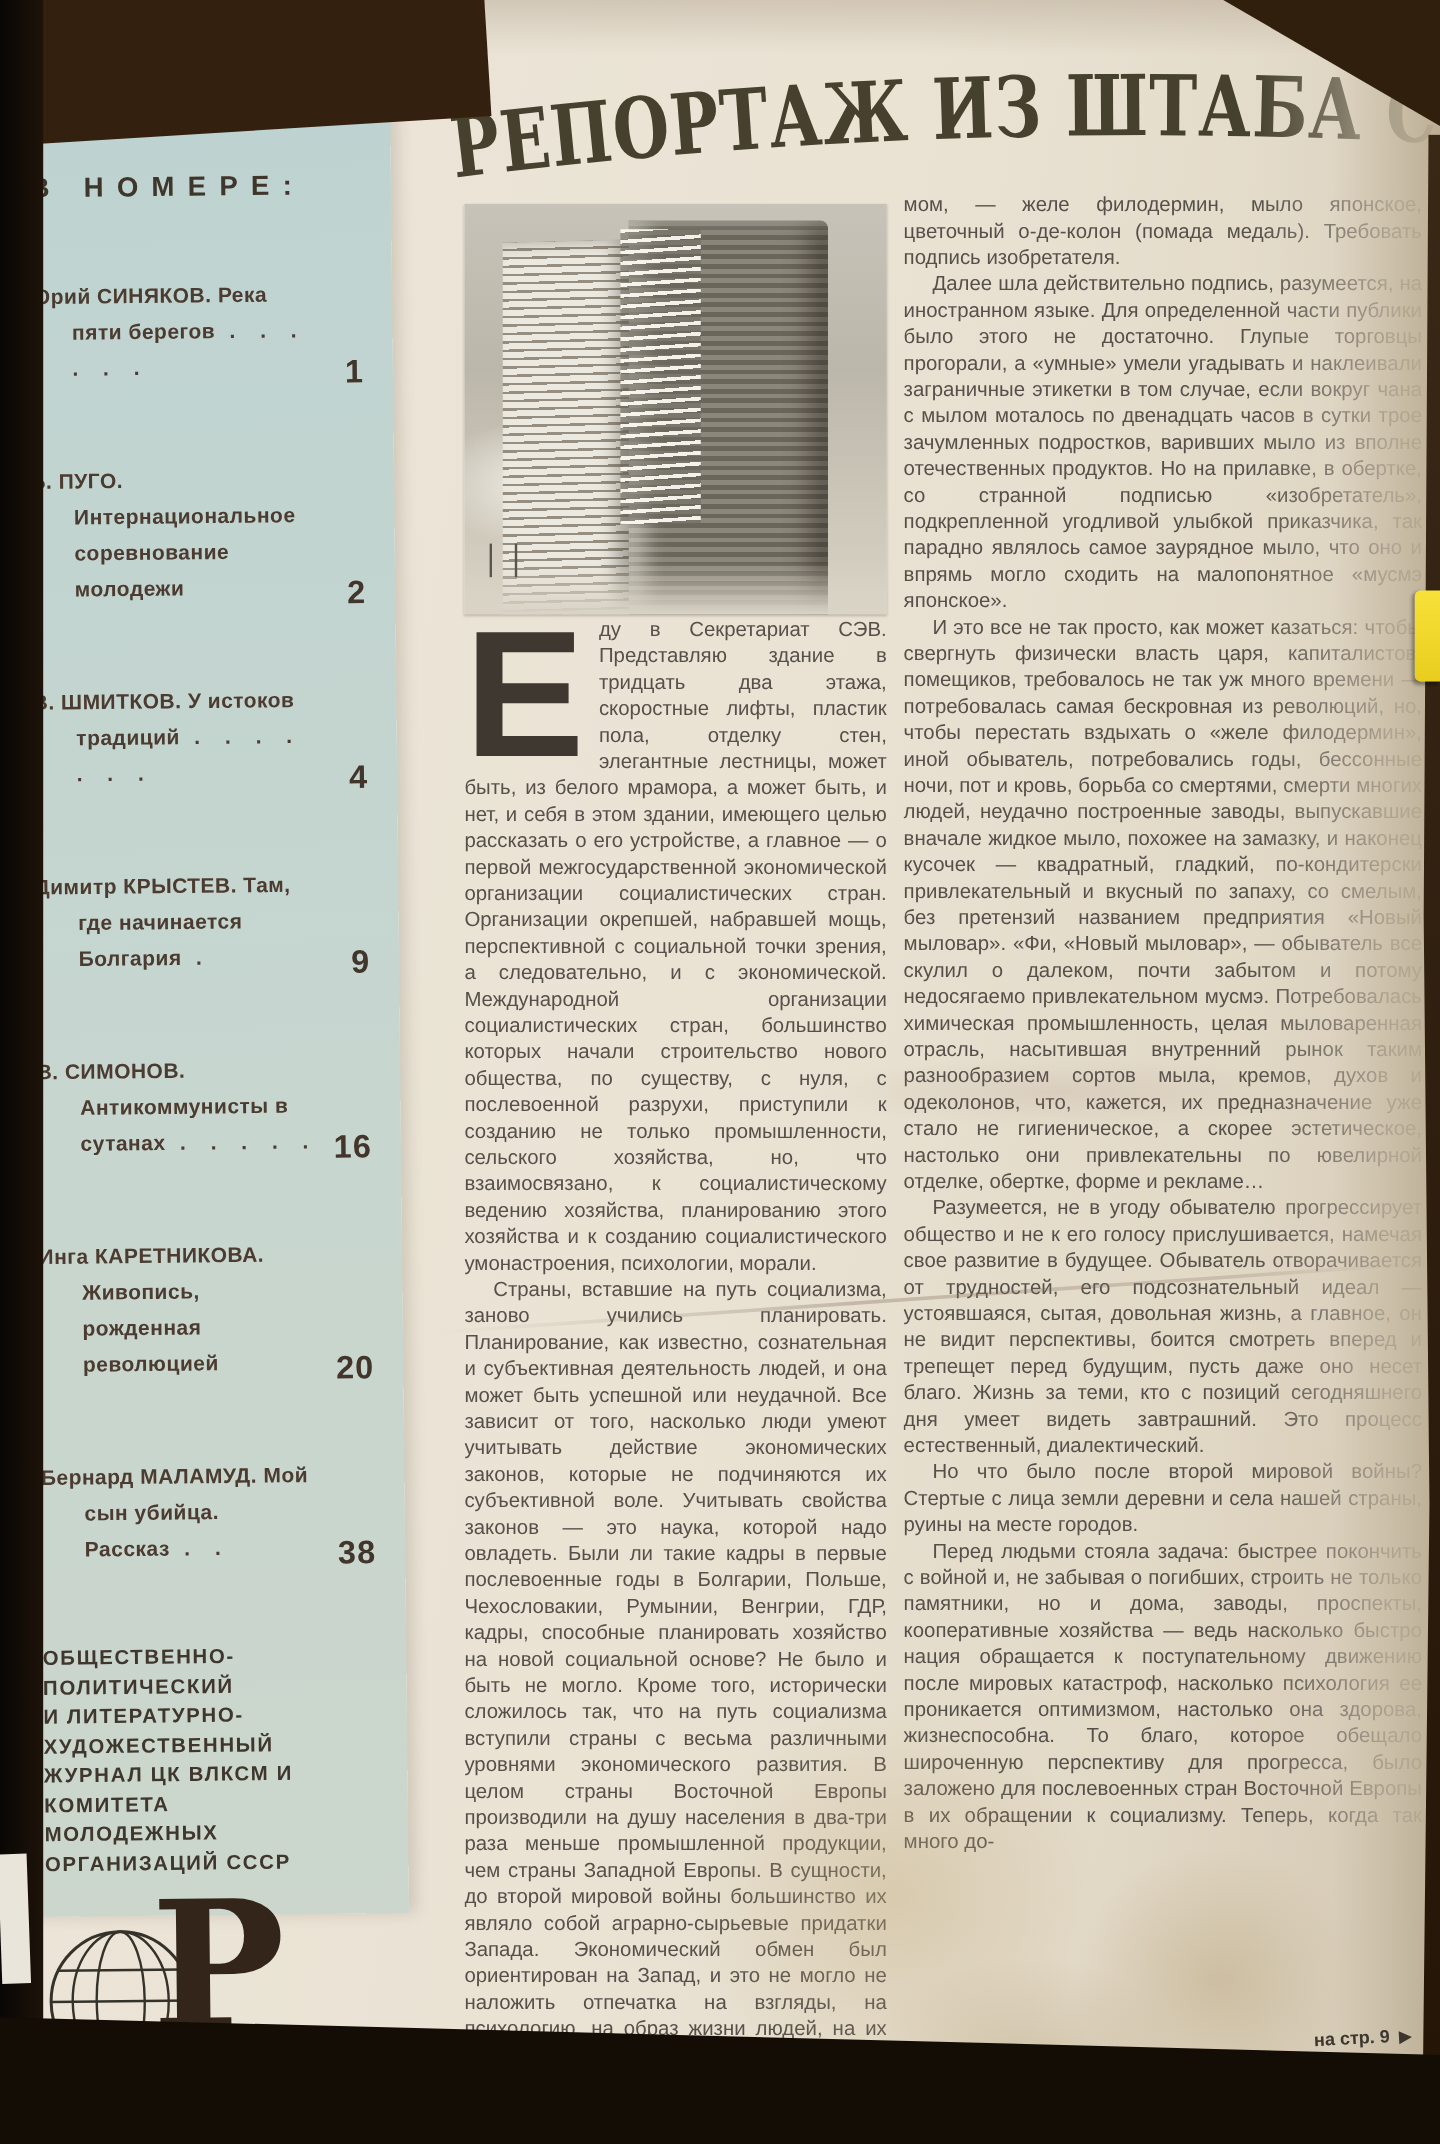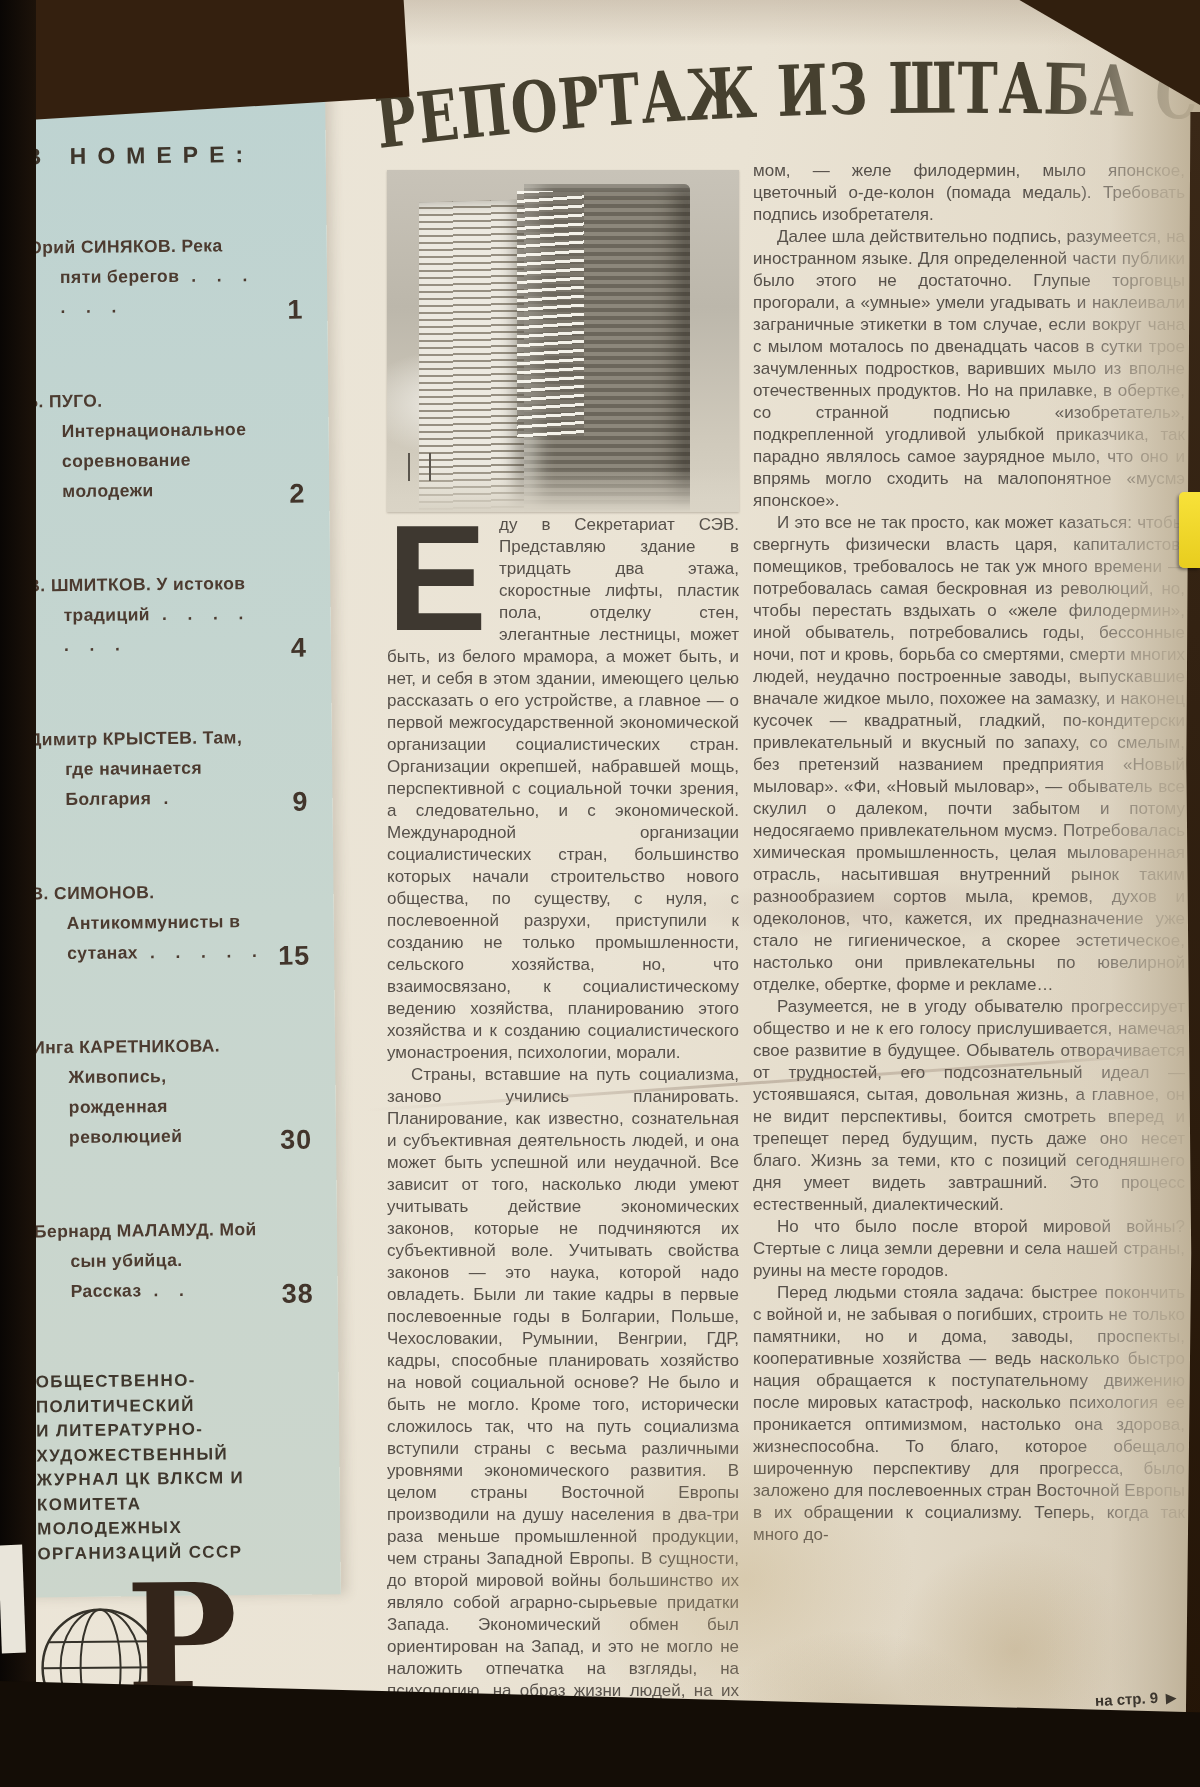--- a/index.html
+++ b/index.html
@@ -175,25 +175,25 @@
   <div class="toc-item">
     <span class="toc-text"><span>В. ШМИТКОВ. У истоков традиций</span><span class="toc-dots">. . . . . . .</span></span>
     <span class="toc-page">4</span>
   </div>
   <div class="toc-item">
     <span class="toc-text"><span>Димитр КРЫСТЕВ. Там, где начинается Болгария</span><span class="toc-dots">.</span></span>
     <span class="toc-page">9</span>
   </div>
   <div class="toc-item">
     <span class="toc-text"><span>В. СИМОНОВ. Антикоммунисты в сутанах</span><span class="toc-dots">. . . . .</span></span>
-    <span class="toc-page">15</span>
+    <span class="toc-page">16</span>
   </div>
   <div class="toc-item">
     <span class="toc-text"><span>Инга КАРЕТНИКОВА. Живопись, рожденная революцией</span><span class="toc-dots"></span></span>
-    <span class="toc-page">30</span>
+    <span class="toc-page">20</span>
   </div>
   <div class="toc-item">
     <span class="toc-text"><span>Бернард МАЛАМУД. Мой сын убийца. Рассказ</span><span class="toc-dots">. .</span></span>
     <span class="toc-page">38</span>
   </div>
 
   <div class="publisher">
     <p>ОБЩЕСТВЕННО-ПОЛИТИЧЕСКИЙ</p>
     <p>И ЛИТЕРАТУРНО-ХУДОЖЕСТВЕННЫЙ</p>
     <p>ЖУРНАЛ ЦК ВЛКСМ И КОМИТЕТА</p>

